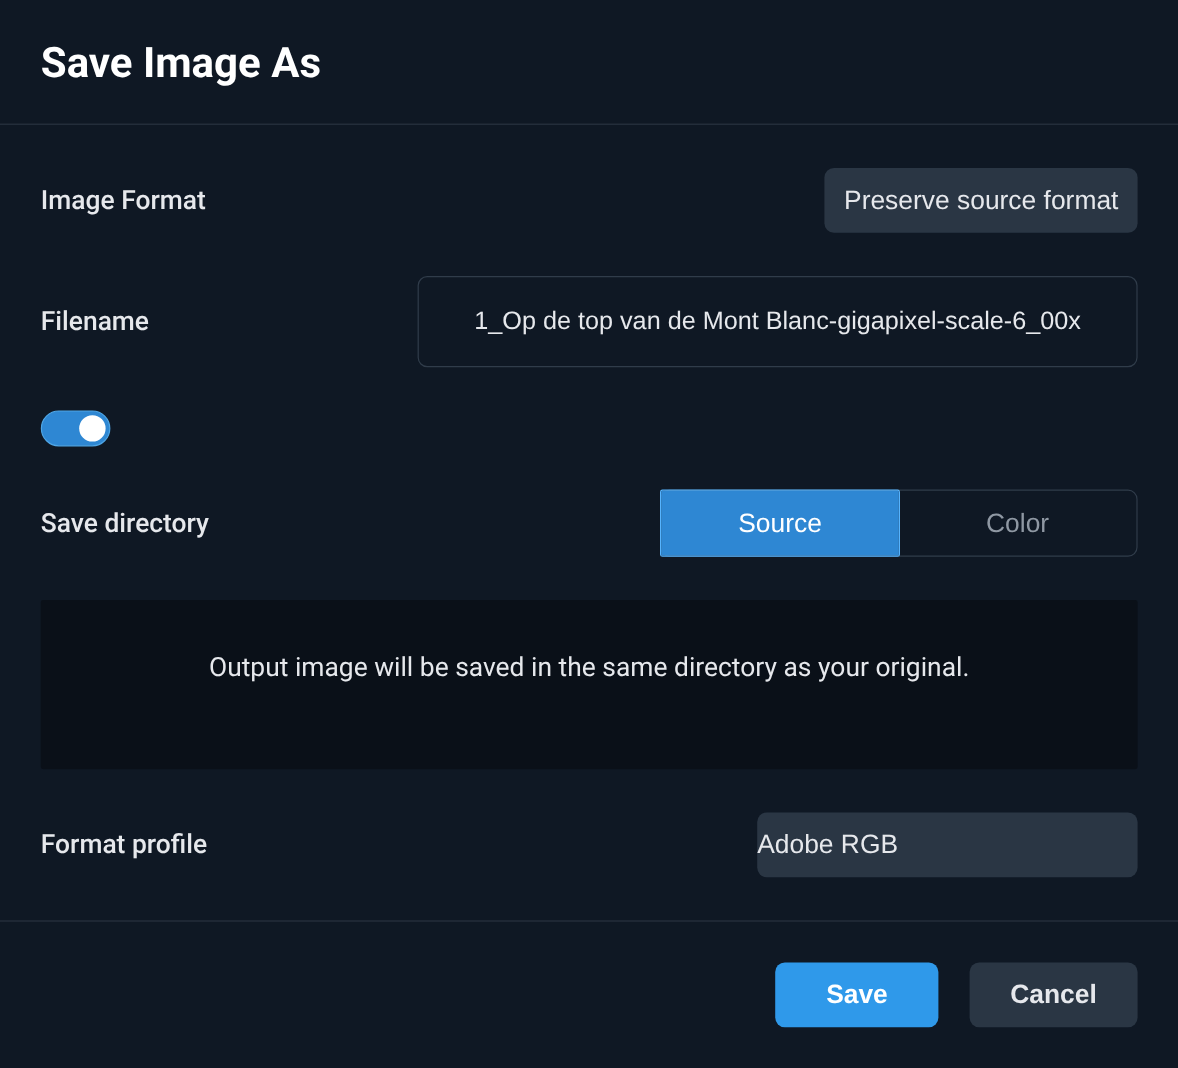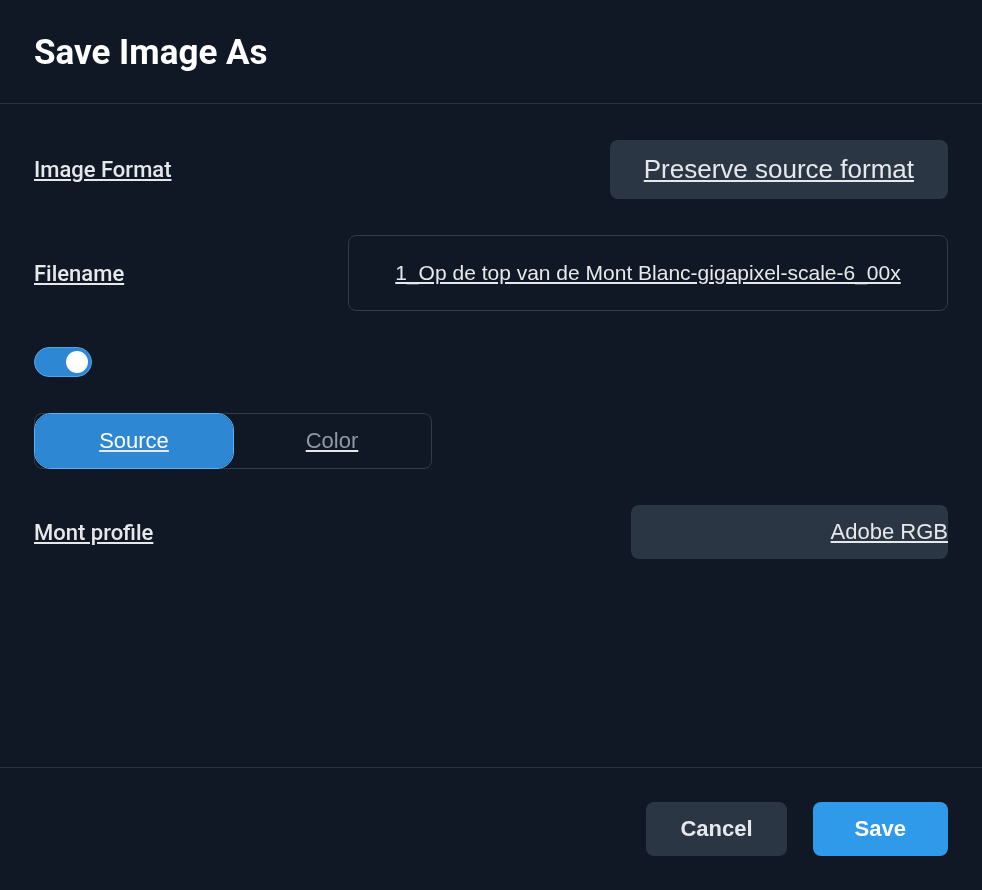--- a/index.html
+++ b/index.html
@@ -39,38 +39,37 @@
   .body {
     flex: 1;
     padding: 0 34px;
   }
   .row {
     display: flex;
     align-items: center;
     justify-content: space-between;
     padding-top: 36px;
     gap: 22px;
-    text-decoration: underline;
   }
   .row-label {
     font-size: 22px;
     color: var(--text-dim);
     font-weight: 500;
     white-space: nowrap;
   }
 
   
   .format-pill {
     background: var(--panel);
     color: var(--text-dim);
-    font-size: 26px;
-    font-weight: 500;
-    border: none;
-    border-radius: 8px;
-    padding: 14px 34px;
+    font-size: 22px;
+    font-weight: 500;
+    border: none;
+    border-radius: 8px;
+    padding: 14px 16px;
     cursor: pointer;
   }
 
   
   .filename-input {
     flex: 1;
     max-width: 600px;
     background: transparent;
     color: var(--text-dim);
     font-size: 21px;
@@ -113,21 +112,21 @@
   .seg-btn {
     width: 198px;
     padding: 14px 0;
     text-align: center;
     font-size: 22px;
     font-weight: 500;
     background: transparent;
     color: var(--text-muted);
     border: none;
     cursor: pointer;
-    border-radius: 16px;
+    border-radius: 1px;
   }
   .seg-btn.active {
     background: var(--accent-blue);
     color: var(--text);
     outline: 1px solid #56b4ff;
     position: relative;
     z-index: 1;
   }
 
   
@@ -144,21 +143,21 @@
   
   .profile-btn {
     background: var(--panel);
     color: var(--text-dim);
     font-size: 22px;
     font-weight: 500;
     border: none;
     border-radius: 8px;
     padding: 14px 0;
     width: 317px;
-    text-align: right;
+    text-align: left;
     cursor: pointer;
   }
 
   
   .footer {
     border-top: 1px solid var(--divider);
     padding: 34px;
     display: flex;
     justify-content: flex-end;
     gap: 26px;
@@ -200,32 +199,34 @@
       <input class="filename-input" type="text" value="1_Op de top van de Mont Blanc-gigapixel-scale-6_00x" style="">
     </div>
 
     <div class="row">
       <div class="toggle">
         <div class="knob"></div>
       </div>
     </div>
 
     <div class="row">
+      <div class="row-label">Save directory</div>
       <div class="segmented">
         <button class="seg-btn active">Source</button>
         <button class="seg-btn">Color</button>
       </div>
     </div>
 
-
-    <div class="row">
-      <div class="row-label">Mont profile</div>
+    <div class="info-box">Output image will be saved in the same directory as your original.</div>
+
+    <div class="row">
+      <div class="row-label">Format profile</div>
       <button class="profile-btn">Adobe RGB</button>
     </div>
 
   </div>
 
   <div class="footer">
+    <button class="btn btn-save">Save</button>
     <button class="btn btn-cancel">Cancel</button>
-    <button class="btn btn-save">Save</button>
   </div>
 
 </div>
 
 </body></html>

